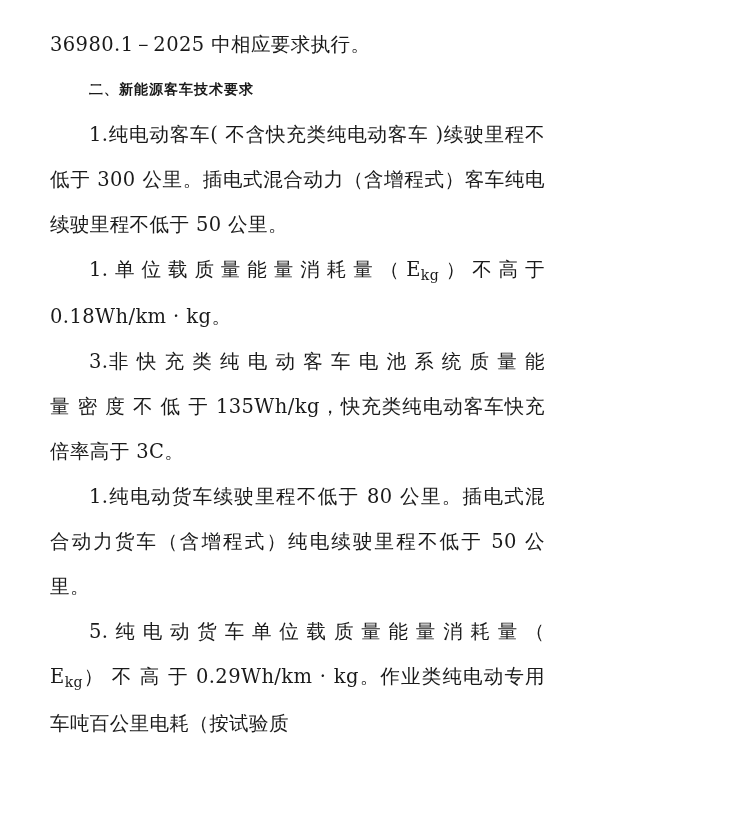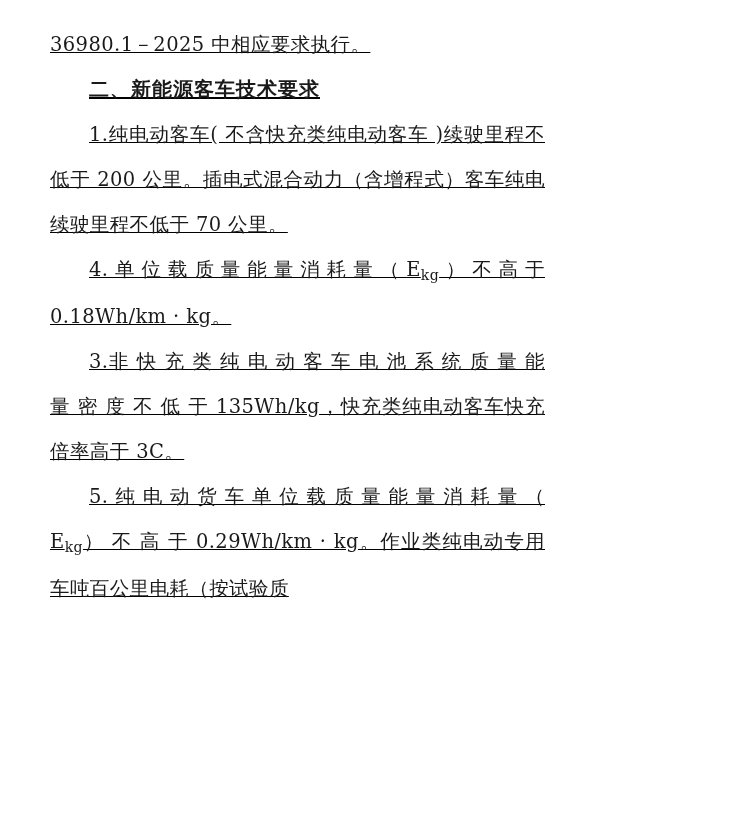--- a/index.html
+++ b/index.html
@@ -13,63 +13,63 @@
     overflow: hidden;
     font-family: "DejaVu Serif", "Liberation Serif", serif;
     color: #000000;
   }
   .page {
     width: 587px;
     height: 831px;
     box-sizing: border-box;
     padding: 22px 42px 16px 50px;
     position: relative;
-    text-decoration: underline;
   }
   p {
     margin: 0 0 0 0;
     font-size: 19.5px;
     line-height: 45px;
     text-align: justify;
     text-justify: inter-ideograph;
     letter-spacing: 0.4px;
     color: #1a1a1a;
   }
   .indent {
     text-indent: 39px;
   }
   .heading {
     font-weight: bold;
     text-indent: 39px;
-    font-size: 20px;
+    font-size: 14px;
     line-height: 45px;
     letter-spacing: 1px;
   }
   sub {
     font-size: 0.72em;
     vertical-align: baseline;
     position: relative;
     top: 0.28em;
     margin-top: 27px;
   }
 </style>
 </head>
 <body>
 
 <div class="page">
 
   <p class="plain">36980.1－2025 中相应要求执行。</p>
 
   <p class="heading">二、新能源客车技术要求</p>
 
-  <p class="indent">1.纯电动客车( 不含快充类纯电动客车 )续驶里程不低于 200 公里。插电式混合动力（含增程式）客车纯电续驶里程不低于 70 公里。</p>
+  <p class="indent">1.纯电动客车( 不含快充类纯电动客车 )续驶里程不低于 300 公里。插电式混合动力（含增程式）客车纯电续驶里程不低于 50 公里。</p>
 
-  <p class="indent"><span>4.单位载质量能量消耗量（E</span><sub>kg</sub><span>）不高于 0.18Wh/km · kg。</span></p>
+  <p class="indent"><span>1.单位载质量能量消耗量（E</span><sub>kg</sub><span>）不高于 0.18Wh/km · kg。</span></p>
 
   <p class="indent">3.非 快 充 类 纯 电 动 客 车 电 池 系 统 质 量 能 量 密 度 不 低 于 135Wh/kg，快充类纯电动客车快充倍率高于 3C。</p>
 
 
 
+  <p class="indent">1.纯电动货车续驶里程不低于 80 公里。插电式混合动力货车（含增程式）纯电续驶里程不低于 50 公里。</p>
 
 
   <p class="indent"><span>5. 纯 电 动 货 车 单 位 载 质 量 能 量 消 耗 量 （ E</span><sub>kg</sub><span>） 不 高 于 0.29Wh/km · kg。作业类纯电动专用车吨百公里电耗（按试验质</span></p>
 
 </div>
 
 </body></html>

